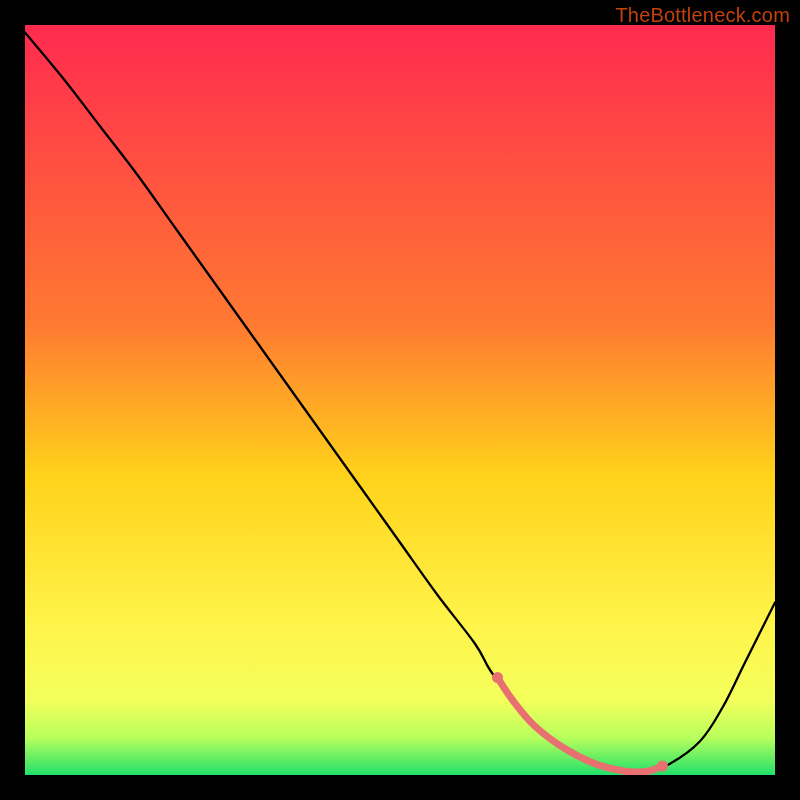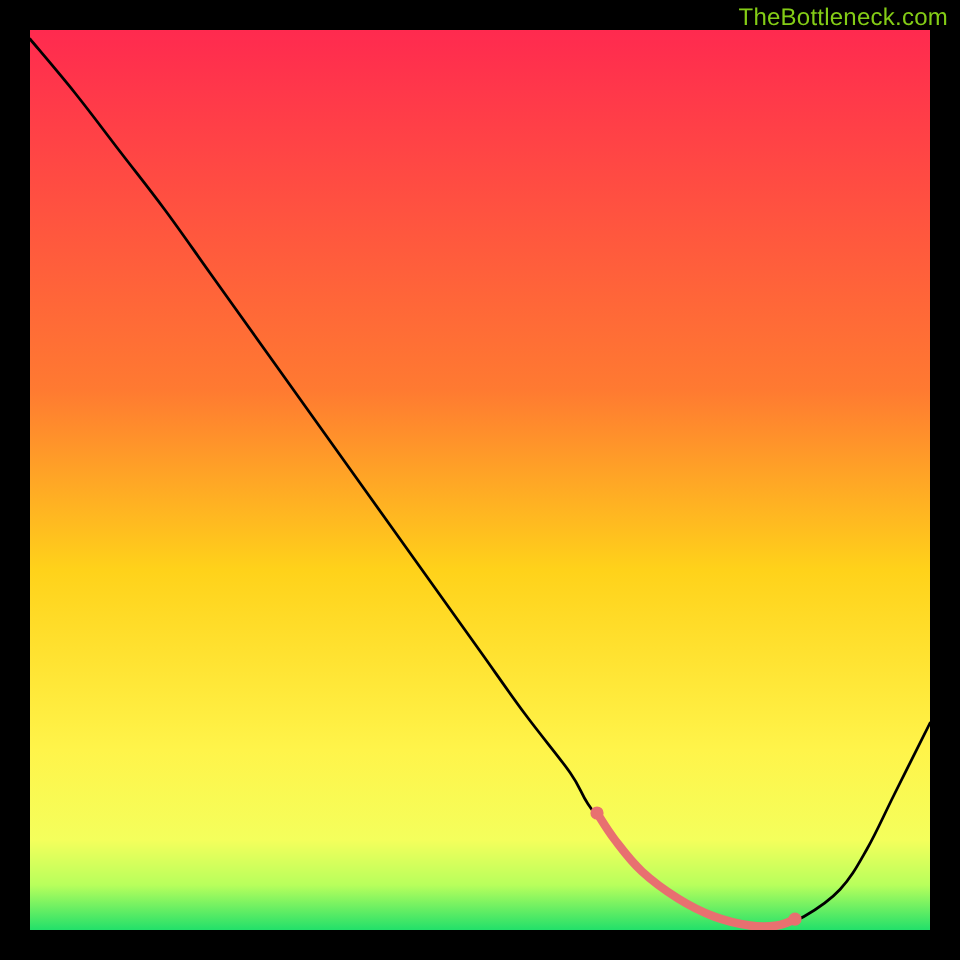--- a/index.html
+++ b/index.html
@@ -14,21 +14,21 @@
   .stage {
     position: relative;
     width: 800px;
     height: 800px;
     background: #000000;
   }
   .attribution {
     position: absolute;
     top: 4px;
     right: 10px;
-    color: #84cc16;
+    color: #c2410c;
     font-size: 20px;
     font-weight: 400;
     letter-spacing: 0.2px;
     z-index: 10;
   }
   svg.chart {
     position: absolute;
     left: 25px;
     top: 25px;
     width: 750px;

